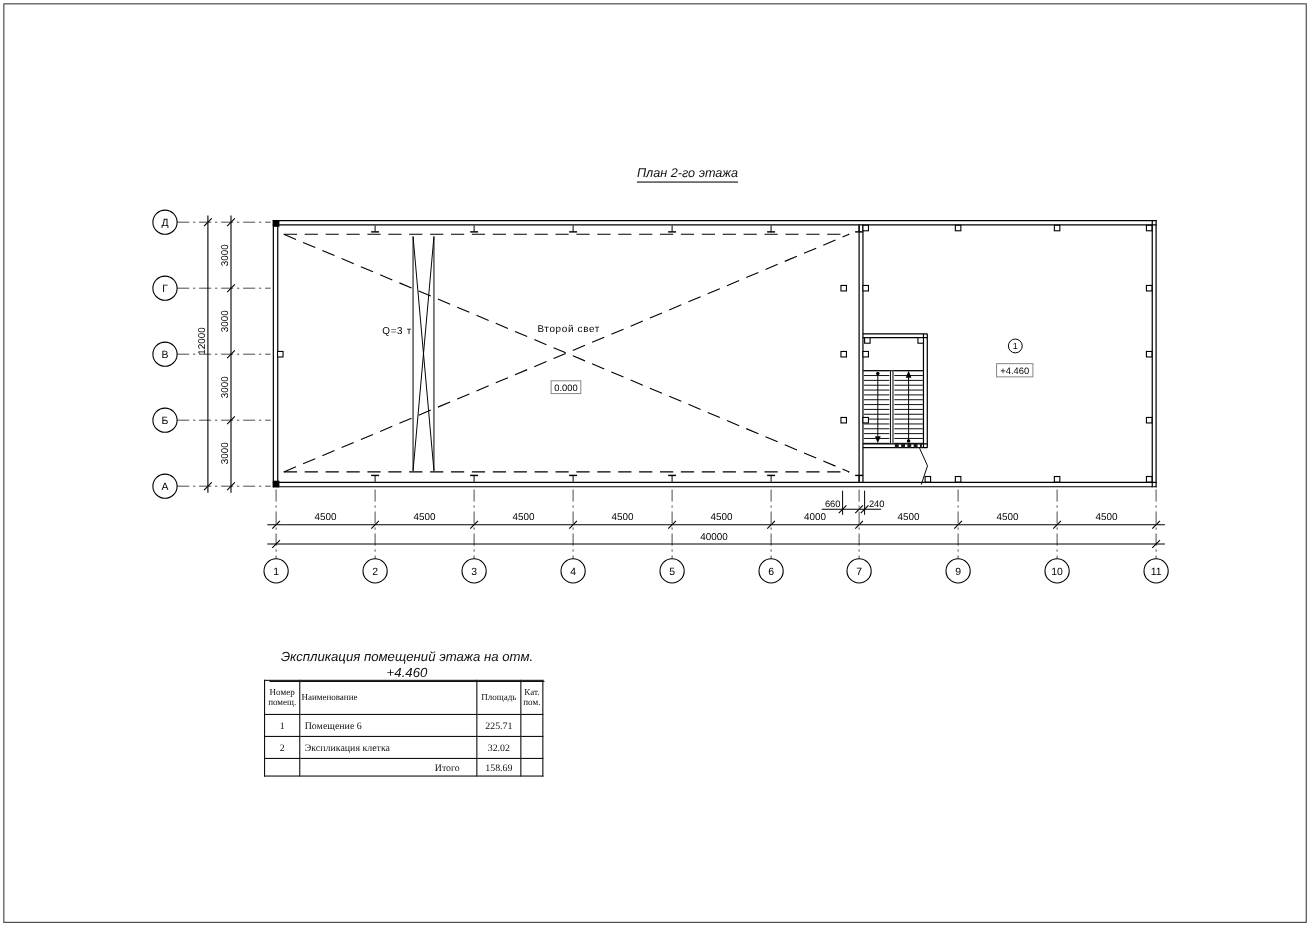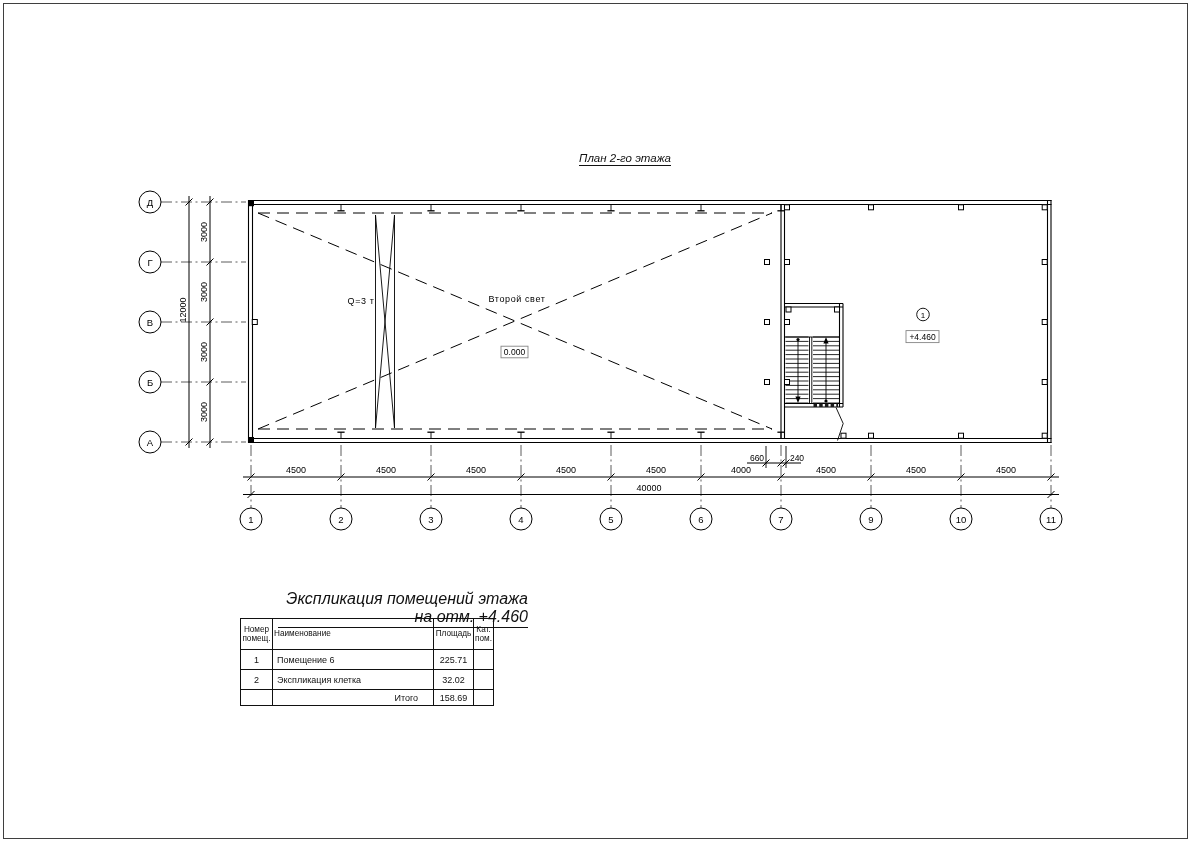--- a/index.html
+++ b/index.html
@@ -17,29 +17,29 @@
   .ext{stroke:#333;stroke-width:.8;stroke-dasharray:11 3.5 2 3.5;}
   .tick{stroke:#000;stroke-width:1;}
   .box{fill:none;stroke:#858585;stroke-width:.9;}
   .dim{font-size:9px;}
   .dim-s{font-size:8.5px;}
   .bub{font-size:9.5px;}
   .lvl{font-size:8.5px;}
   .lab{font-size:9px;letter-spacing:.6px;}
   
   .ttl{position:absolute;text-align:center;font-style:italic;}
-  .ttl span{display:inline-block;border-bottom:1px solid #111;padding-bottom:1px;text-align:right;}
+  .ttl span{display:inline-block;border-bottom:1px solid #111;padding-bottom:1px;}
   #plan-title{left:540px;top:152px;width:170px;font-size:11.5px;}
-  #table-title{left:245px;top:590px;width:250px;font-size:16px;margin-left:33px;}
+  #table-title{left:245px;top:590px;width:250px;font-size:12px;}
   
   #schedule{position:absolute;left:240px;top:618px;border-collapse:collapse;
             table-layout:fixed;font-size:9px;}
   #schedule td{border:1px solid #111;padding:0 2px;text-align:center;
                vertical-align:middle;overflow:hidden;}
-  #schedule{border:1.6px solid #111;}
+  #schedule{border:1.6px solid #111;font-family:Liberation Serif, serif;}
   #schedule td.c-name{text-align:left;padding-left:4px;}
   #schedule td.c-area{border-left:1.6px solid #111;}
   #schedule td.c-num{border-right:1.6px solid #111;}
   #schedule tr.hdr td{font-size:8.2px;line-height:1.15;height:30px;
                       border-bottom:1.6px solid #111;text-align:center;padding:0 1px;}
   #schedule tr.r td{height:19px;}
   #schedule tr.r3 td{height:15px;}
   #schedule td.c-total{text-align:right;padding-right:15px;}
 </style>
 </head>

